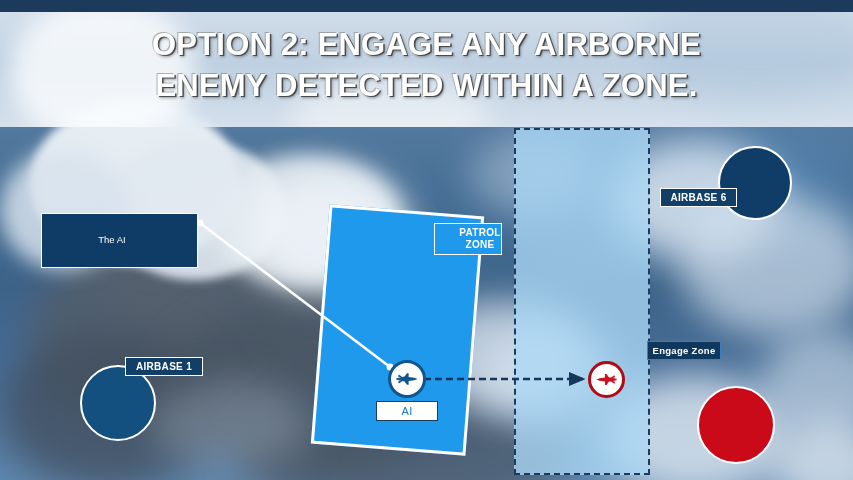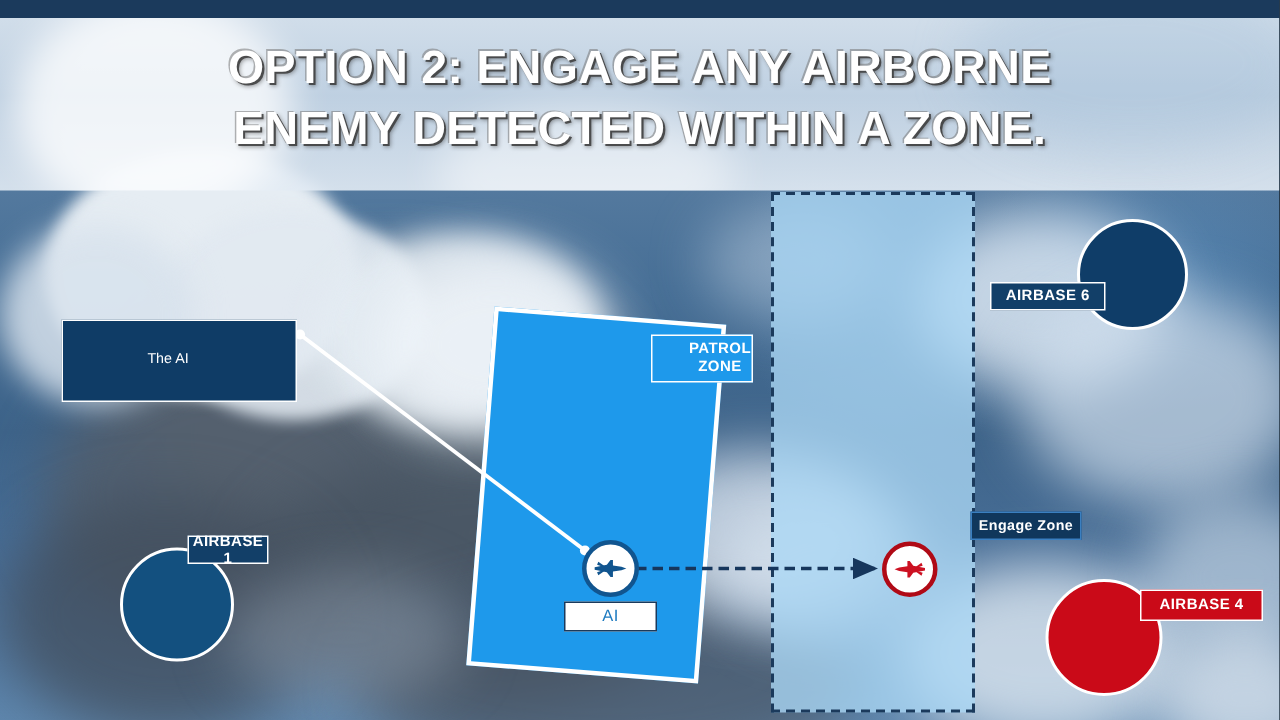--- a/index.html
+++ b/index.html
@@ -149,21 +149,21 @@
     box-sizing: border-box;
     display: flex;
     align-items: center;
     justify-content: center;
     text-align: center;
     font-weight: bold;
     letter-spacing: 0.3px;
     white-space: pre-line;
   }
   .lbl-airbase1 {
-    left: 125px; top: 357px; width: 54px; height: 19px;
+    left: 125px; top: 357px; width: 78px; height: 19px;
     background: #123f68; border: 1.5px solid #ffffff; color: #ffffff; font-size: 10px;
   }
   .lbl-airbase2 {
     left: 660px; top: 188px; width: 77px; height: 19px;
     background: #123f68; border: 1.5px solid #ffffff; color: #ffffff; font-size: 10px;
   }
   .lbl-airbase4 {
     left: 760px; top: 393px; width: 82px; height: 21px;
     background: #ca0a18; border: 1.5px solid #ffffff; color: #ffffff; font-size: 10px;
   }
@@ -295,21 +295,20 @@
       <g fill="#cc1122" transform="translate(64,0) scale(-1,1)">
         <path d="M6 30 L26 26 L32 18 L36 18 L36 27 L50 29 L58 32 L50 35 L36 37 L36 46 L32 46 L26 38 L6 34 Z"></path>
         <path d="M12 21 L22 28 L22 30 L10 26 Z"></path>
         <path d="M12 43 L22 36 L22 34 L10 38 Z"></path>
       </g>
     </svg>
   </div>
 
   <div class="label-box lbl-airbase1">AIRBASE 1</div>
   <div class="label-box lbl-airbase2">AIRBASE 6</div>
-  <div class="label-box lbl-airbase4">AIRBASE 4</div>
   <div class="label-box lbl-patrol">PATROL
 ZONE</div>
   <div class="label-box lbl-engage">Engage Zone</div>
   <div class="label-box lbl-ai">AI</div>
 
   <div class="callout">
     <div class="callout-l1">The AI</div>
   </div>
 
 </div>

